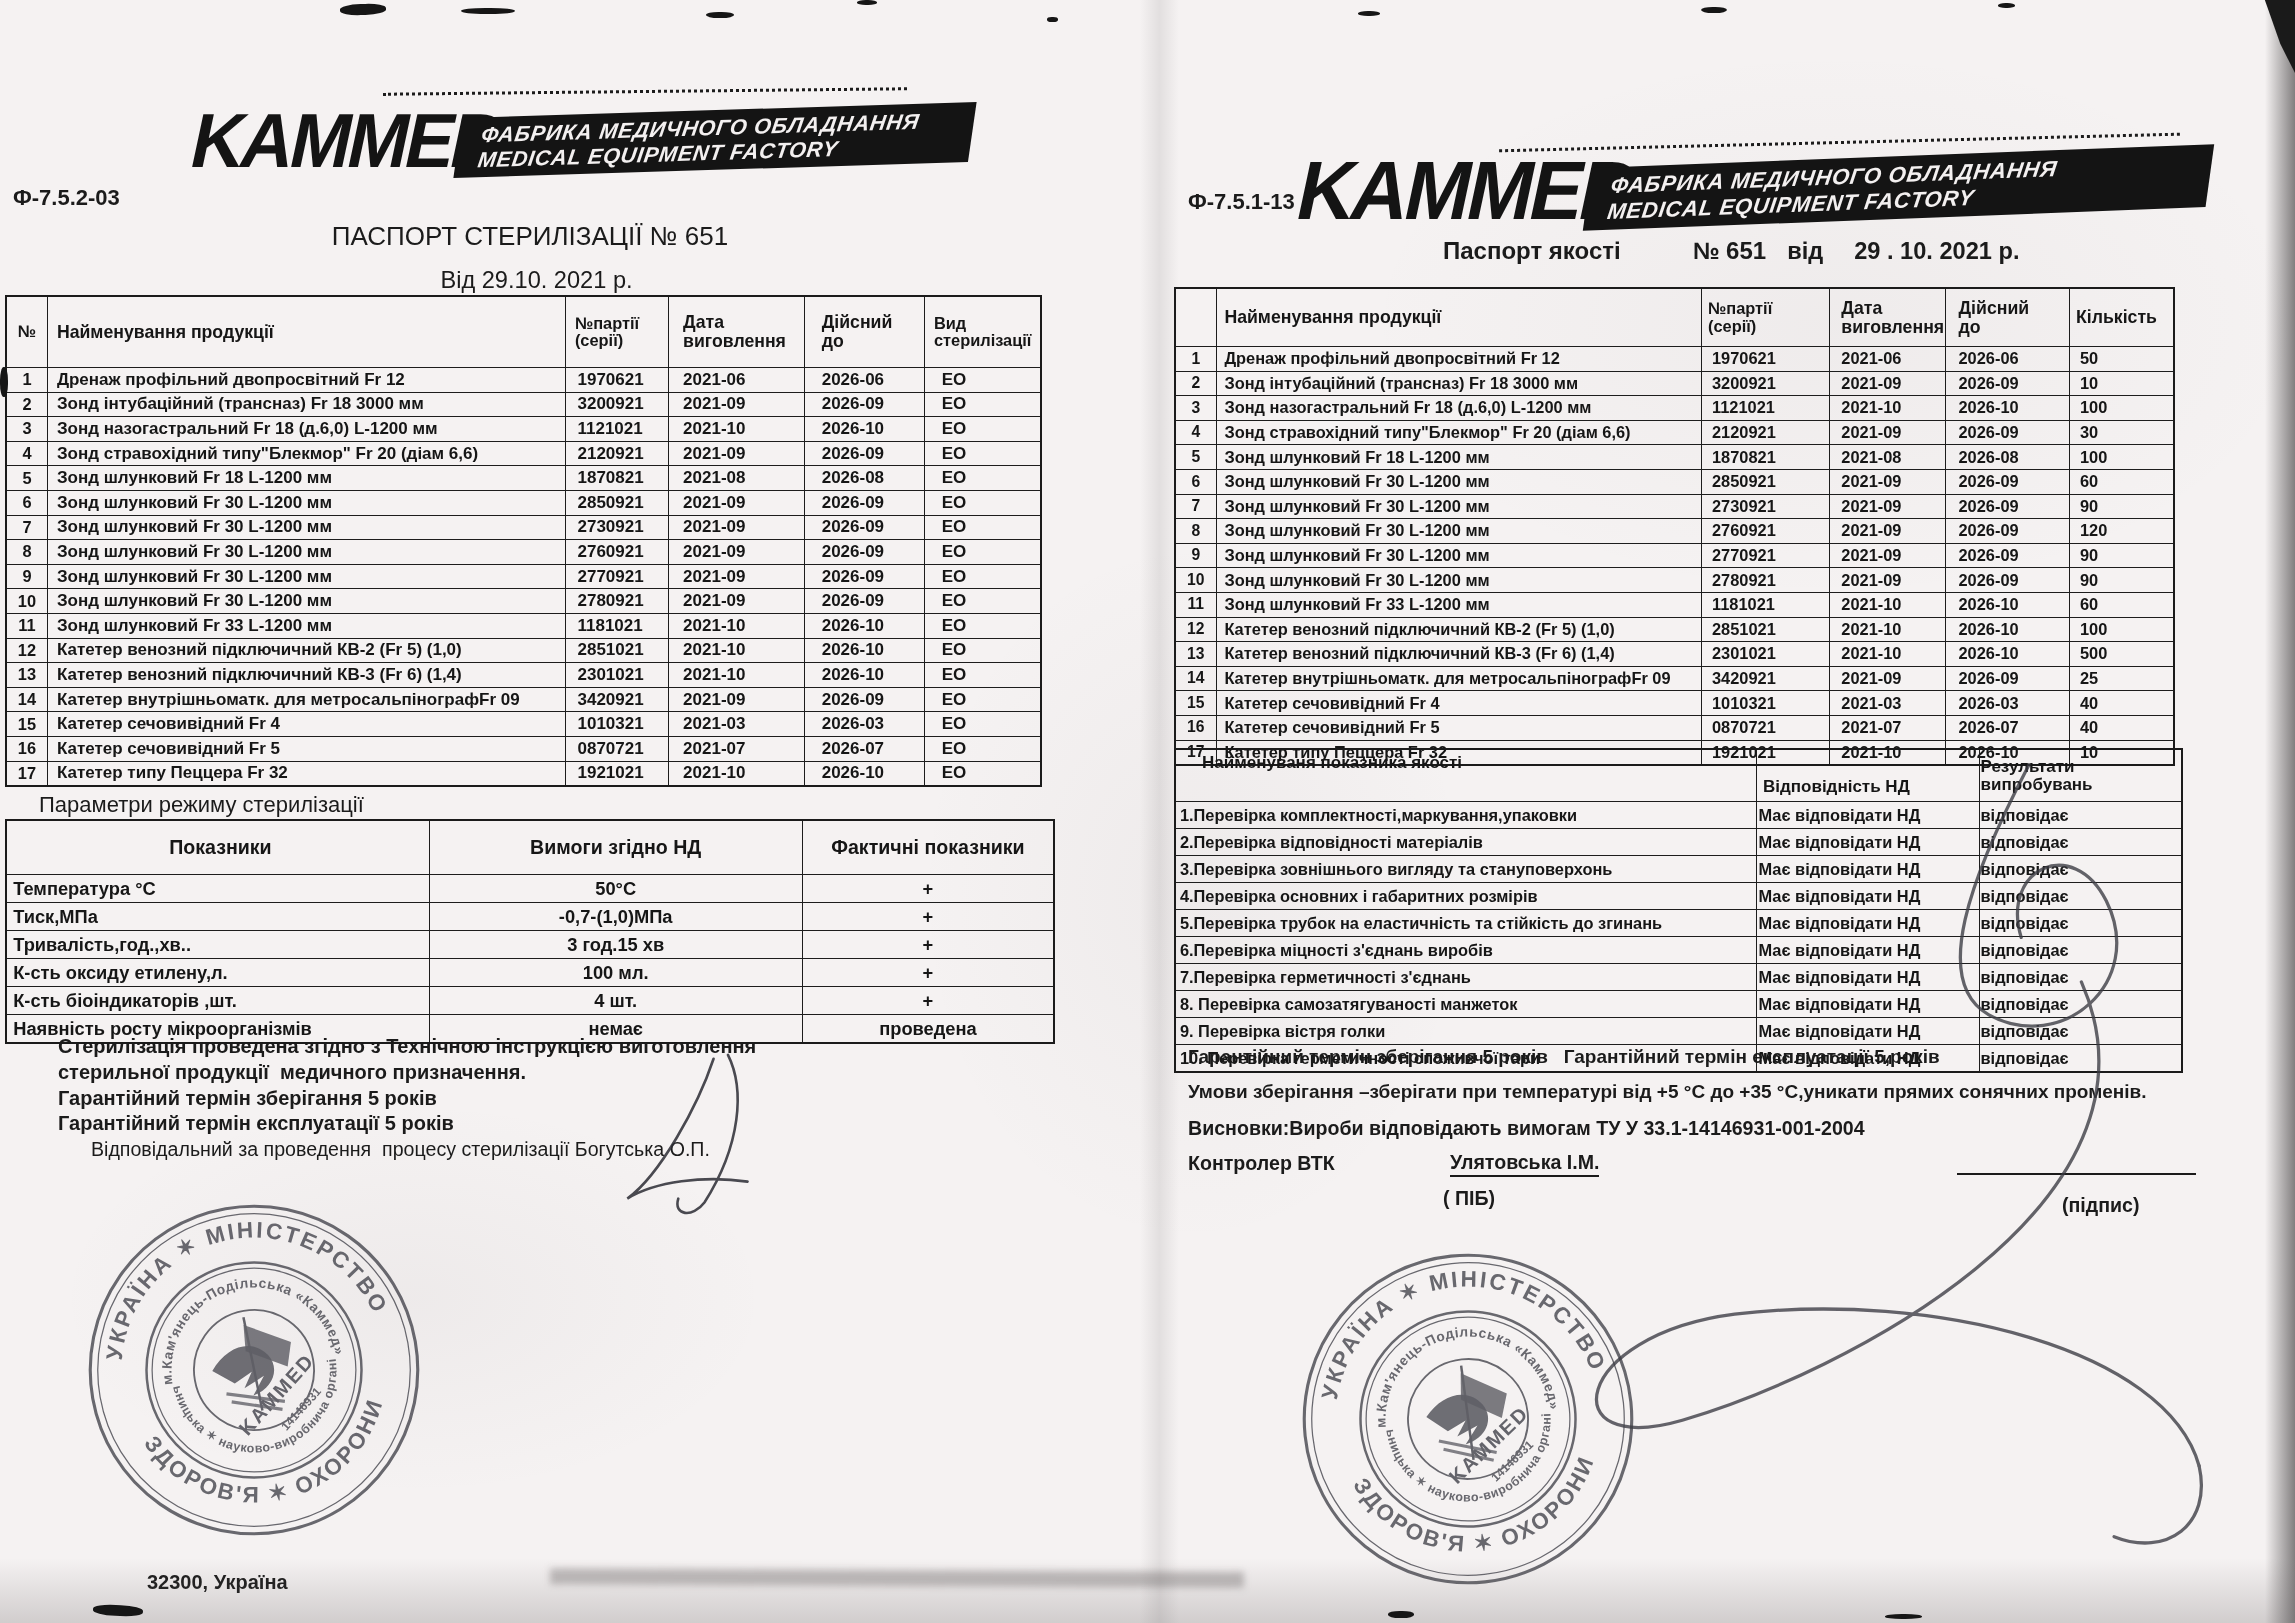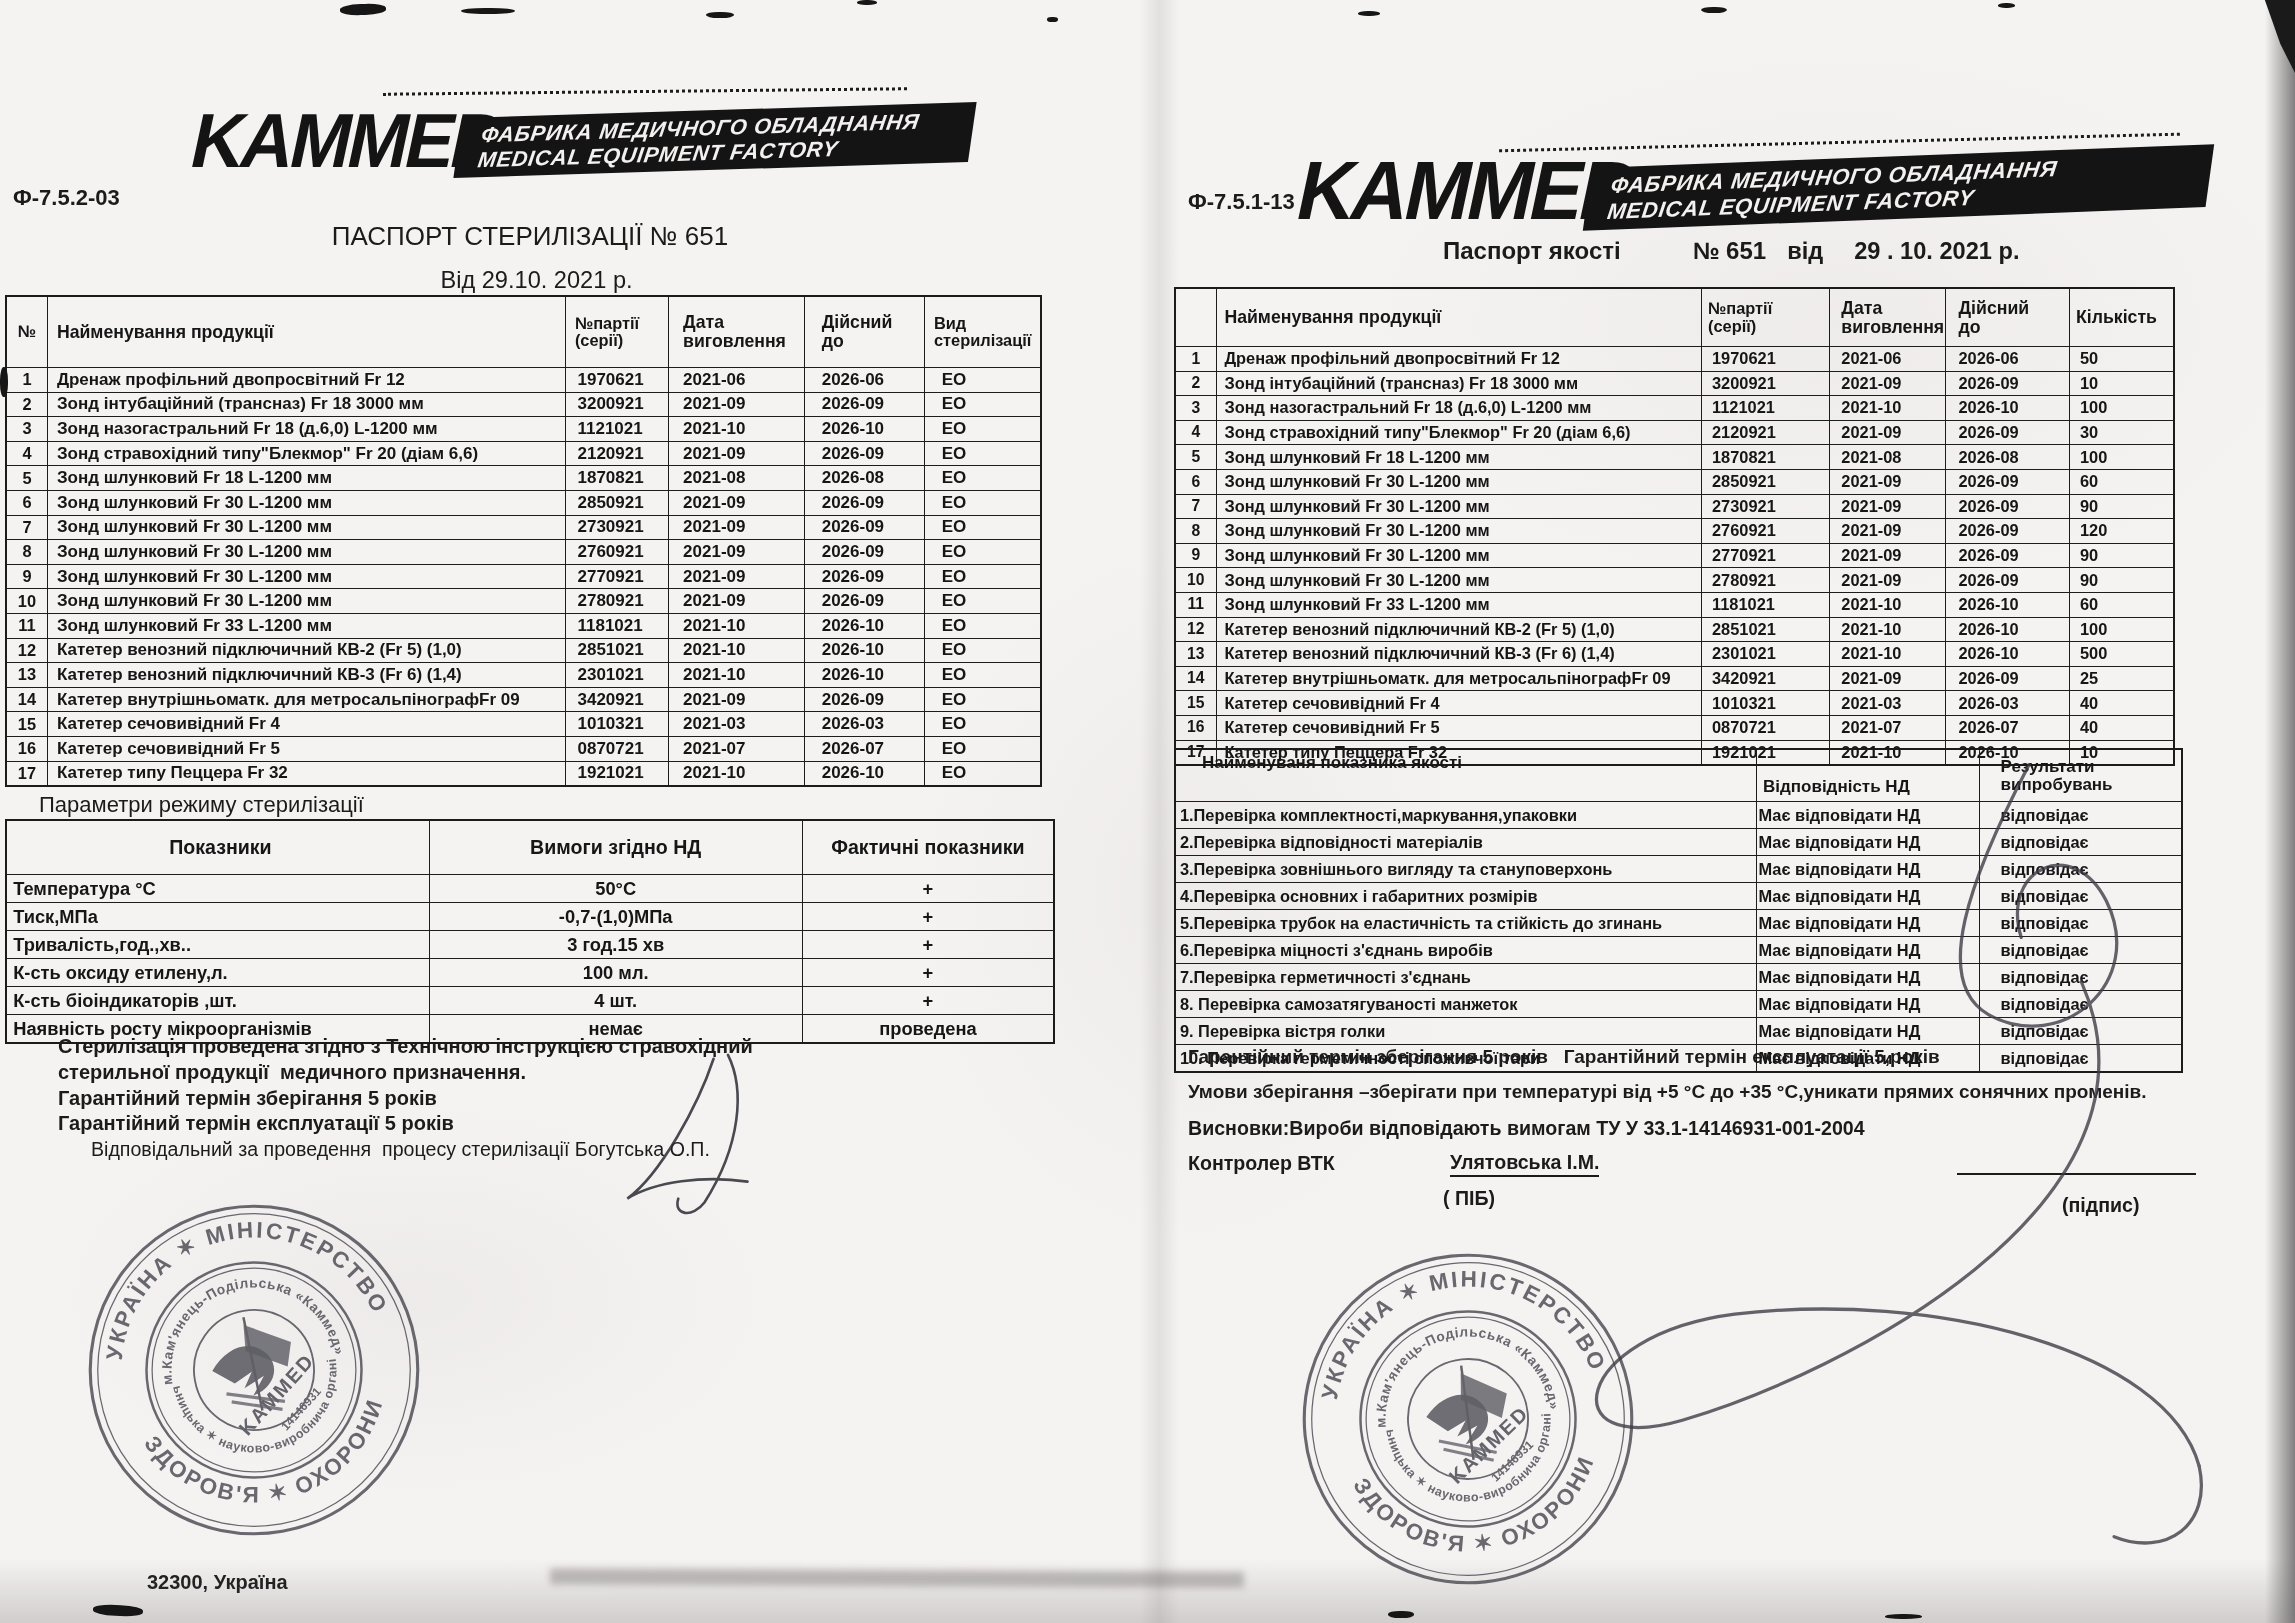--- a/index.html
+++ b/index.html
@@ -55,21 +55,21 @@
   .t-par td{height:25px;font-size:18.3px;}
   .t-par .col-label{text-align:left;padding-left:6px;}
   .t-par .col-req{text-align:center;}
   .t-par .col-fact{text-align:center;}
   .t-par th.col-label{text-align:center;}
   
   .t-q th{height:46px;font-size:17px;}
   .t-q td{height:24px;font-size:16.4px;}
   .t-q .col-qlabel{text-align:left;padding-left:3.9px;}
   .t-q .col-nd{text-align:left;padding-left:2px;}
-  .t-q .col-res{text-align:left;padding-left:21px;}
+  .t-q .col-res{text-align:left;padding-left:1px;}
   .t-q th.col-qlabel{text-align:left;vertical-align:top;padding:3.9px 0 0 26px;}
   .t-q th.col-nd{text-align:left;vertical-align:bottom;padding:0 0 5.2px 6.5px;}
   
   .line{position:absolute;white-space:pre-wrap;}
   .underlined{border-bottom:2px solid #1b1b1b;padding-bottom:1.3px;}
   .hline{position:absolute;border-top:2px solid #1b1b1b;}
   
   .stamp{position:absolute;opacity:.82;}
   .st-ring{fill:#4a4a52;font-weight:700;}
   .ink{position:absolute;}
@@ -349,21 +349,21 @@
             <td class="col-fact">+</td>
           </tr>
           <tr>
             <td class="col-label">Наявність росту мікроорганізмів</td>
             <td class="col-req">немає</td>
             <td class="col-fact">проведена</td>
           </tr>
         </tbody>
     </table>
 
-    <div class="line b" style="left:58px;top:1035px;font-size:20px;">Стерилізація проведена згідно з Технічною інструкцією стравохідний</div>
+    <div class="line b" style="left:58px;top:1035px;font-size:20px;">Стерилізація проведена згідно з Технічною інструкцією виготовлення</div>
     <div class="line b" style="left:58px;top:1061px;font-size:20px;">стерильної продукції  медичного призначення.</div>
     <div class="line b" style="left:58px;top:1087px;font-size:20px;">Гарантійний термін зберігання 5 років</div>
     <div class="line b" style="left:58px;top:1112px;font-size:20px;">Гарантійний термін експлуатації 5 років</div>
     <div class="line" style="left:60px;top:1138px;font-size:19.6px;margin-left:31px;">Відповідальний за проведення  процесу стерилізації Богутська О.П.</div>
 
     <svg class="ink" style="left:576px;top:1047px" width="249" height="183" viewBox="0 0 380 280">
       <g fill="none" stroke="#2c2c34" stroke-width="4" stroke-linecap="round" opacity=".85">
         <path d="M 210 18 C 186 90, 128 196, 78 232 C 120 206, 196 196, 262 206"></path>
         <path d="M 232 12 C 258 64, 252 150, 196 238 C 178 262, 148 258, 156 232"></path>
       </g>

